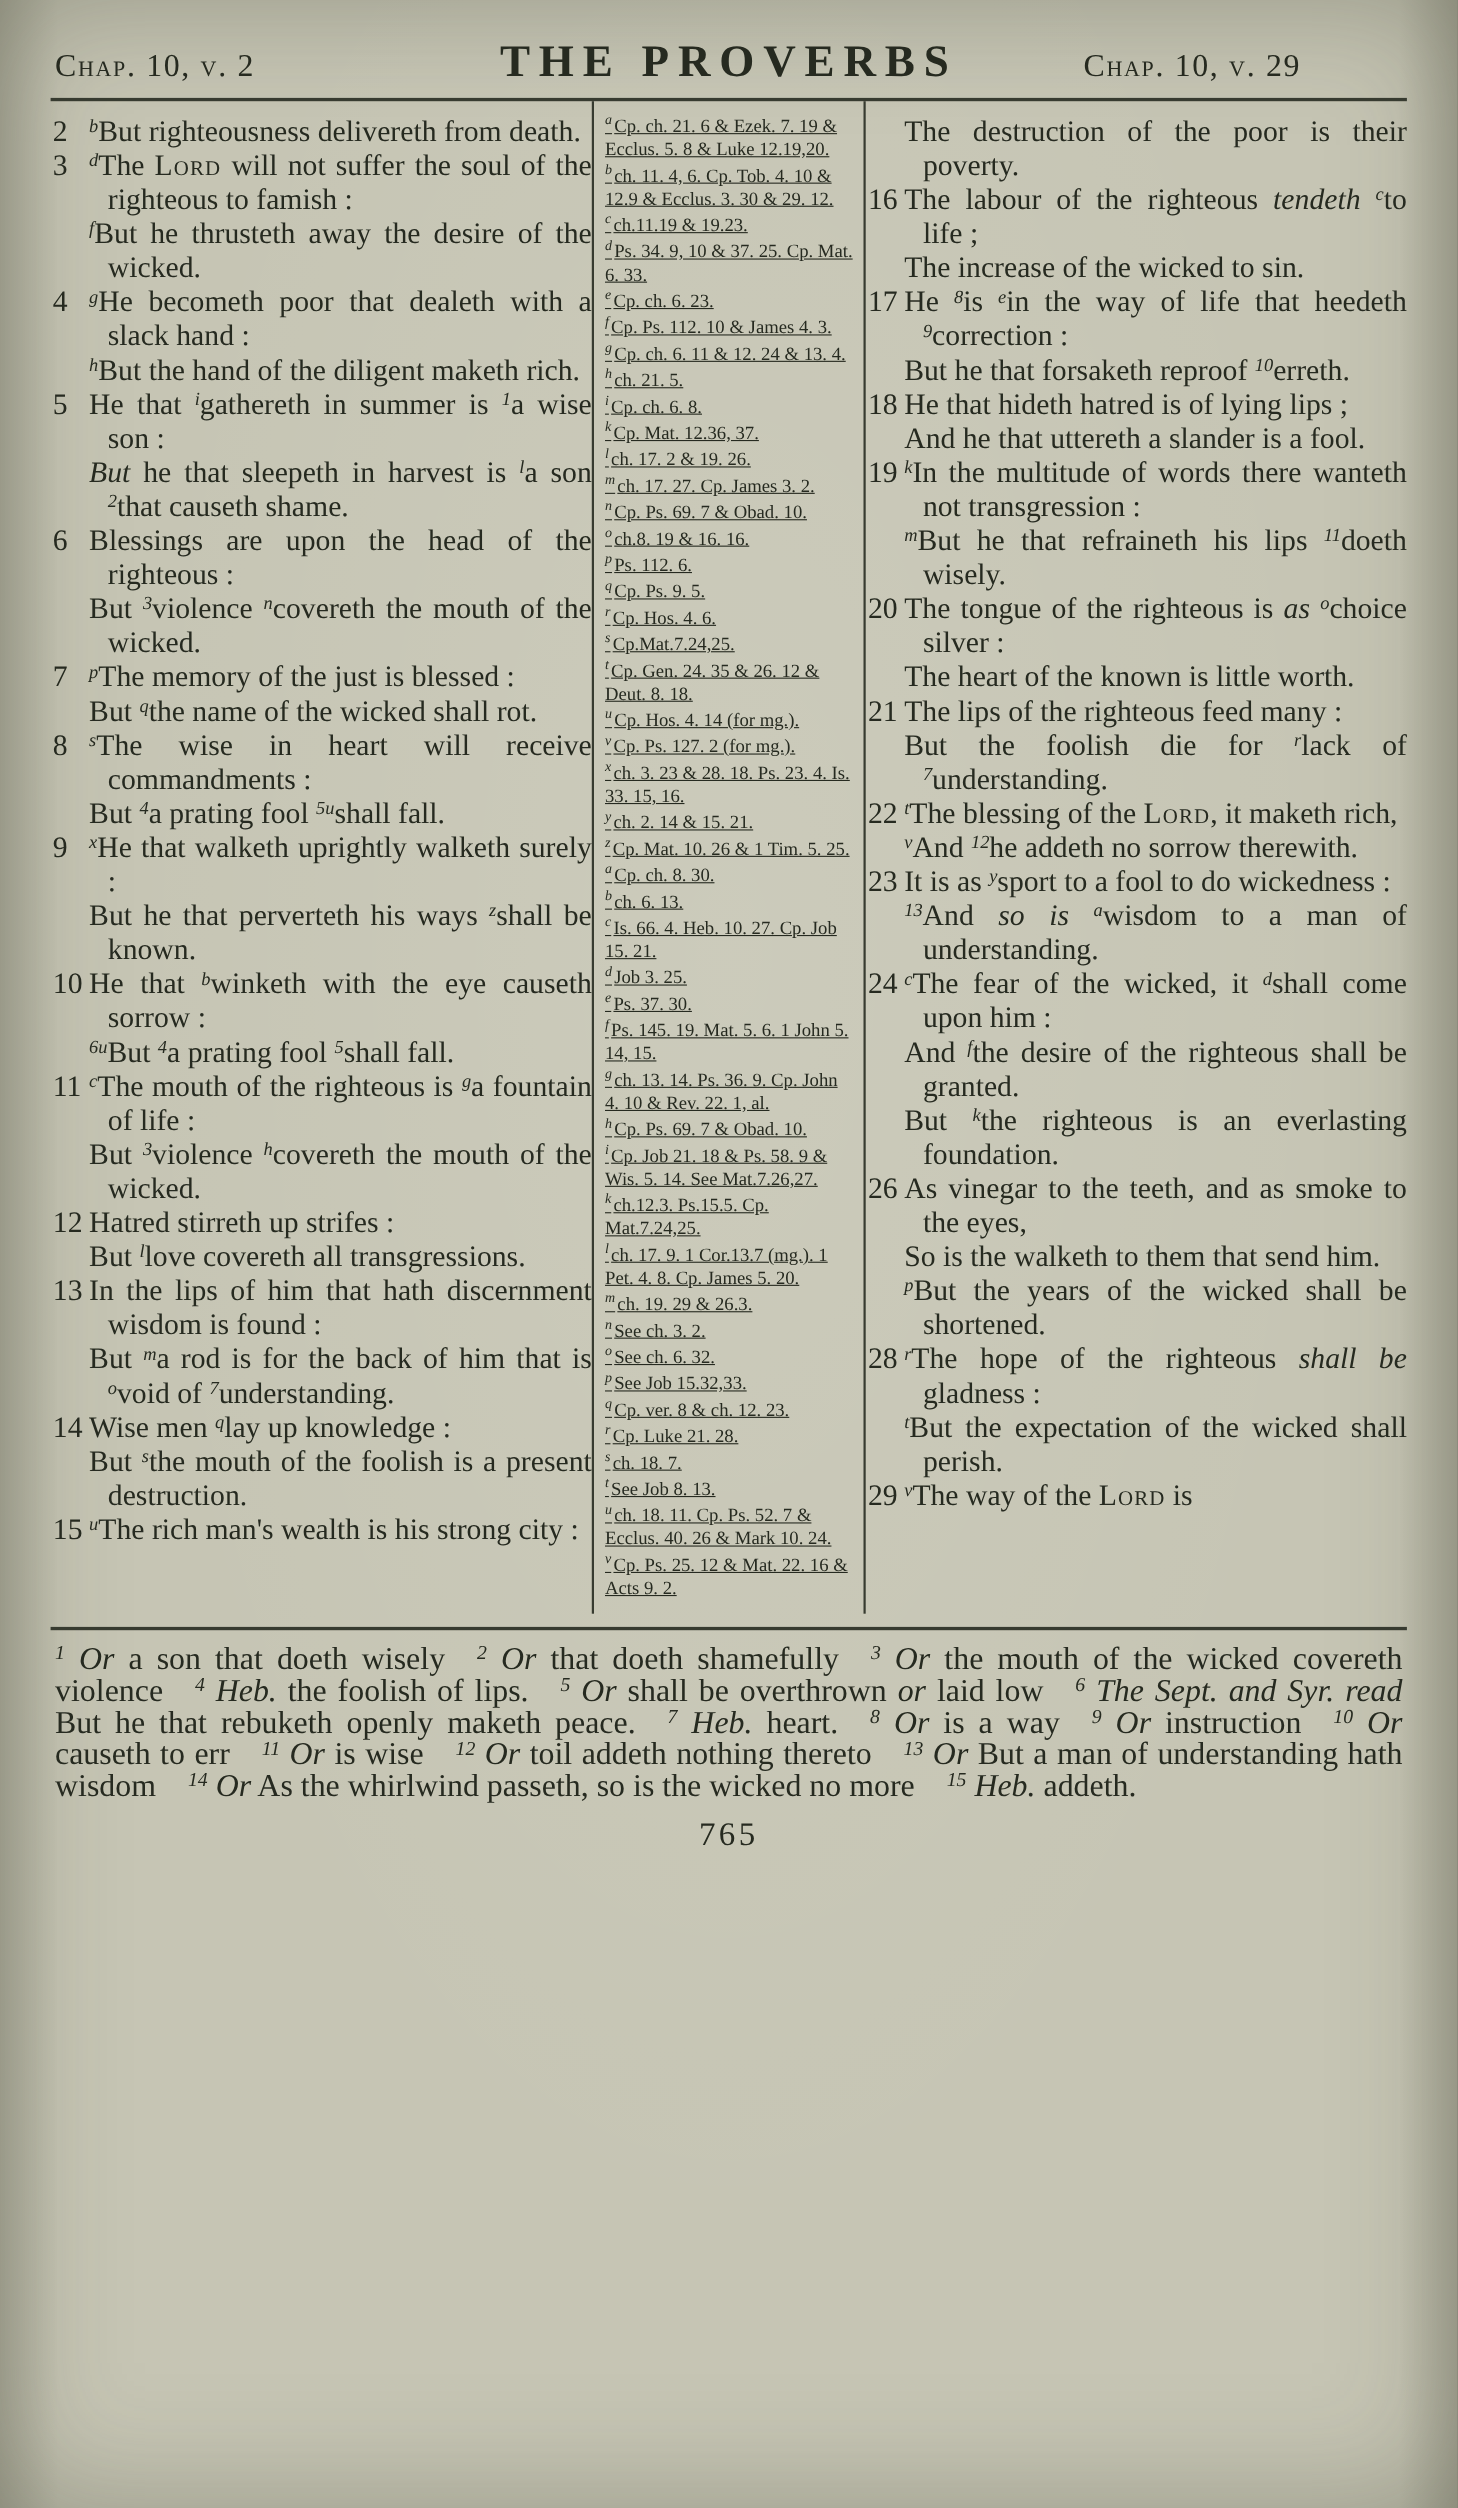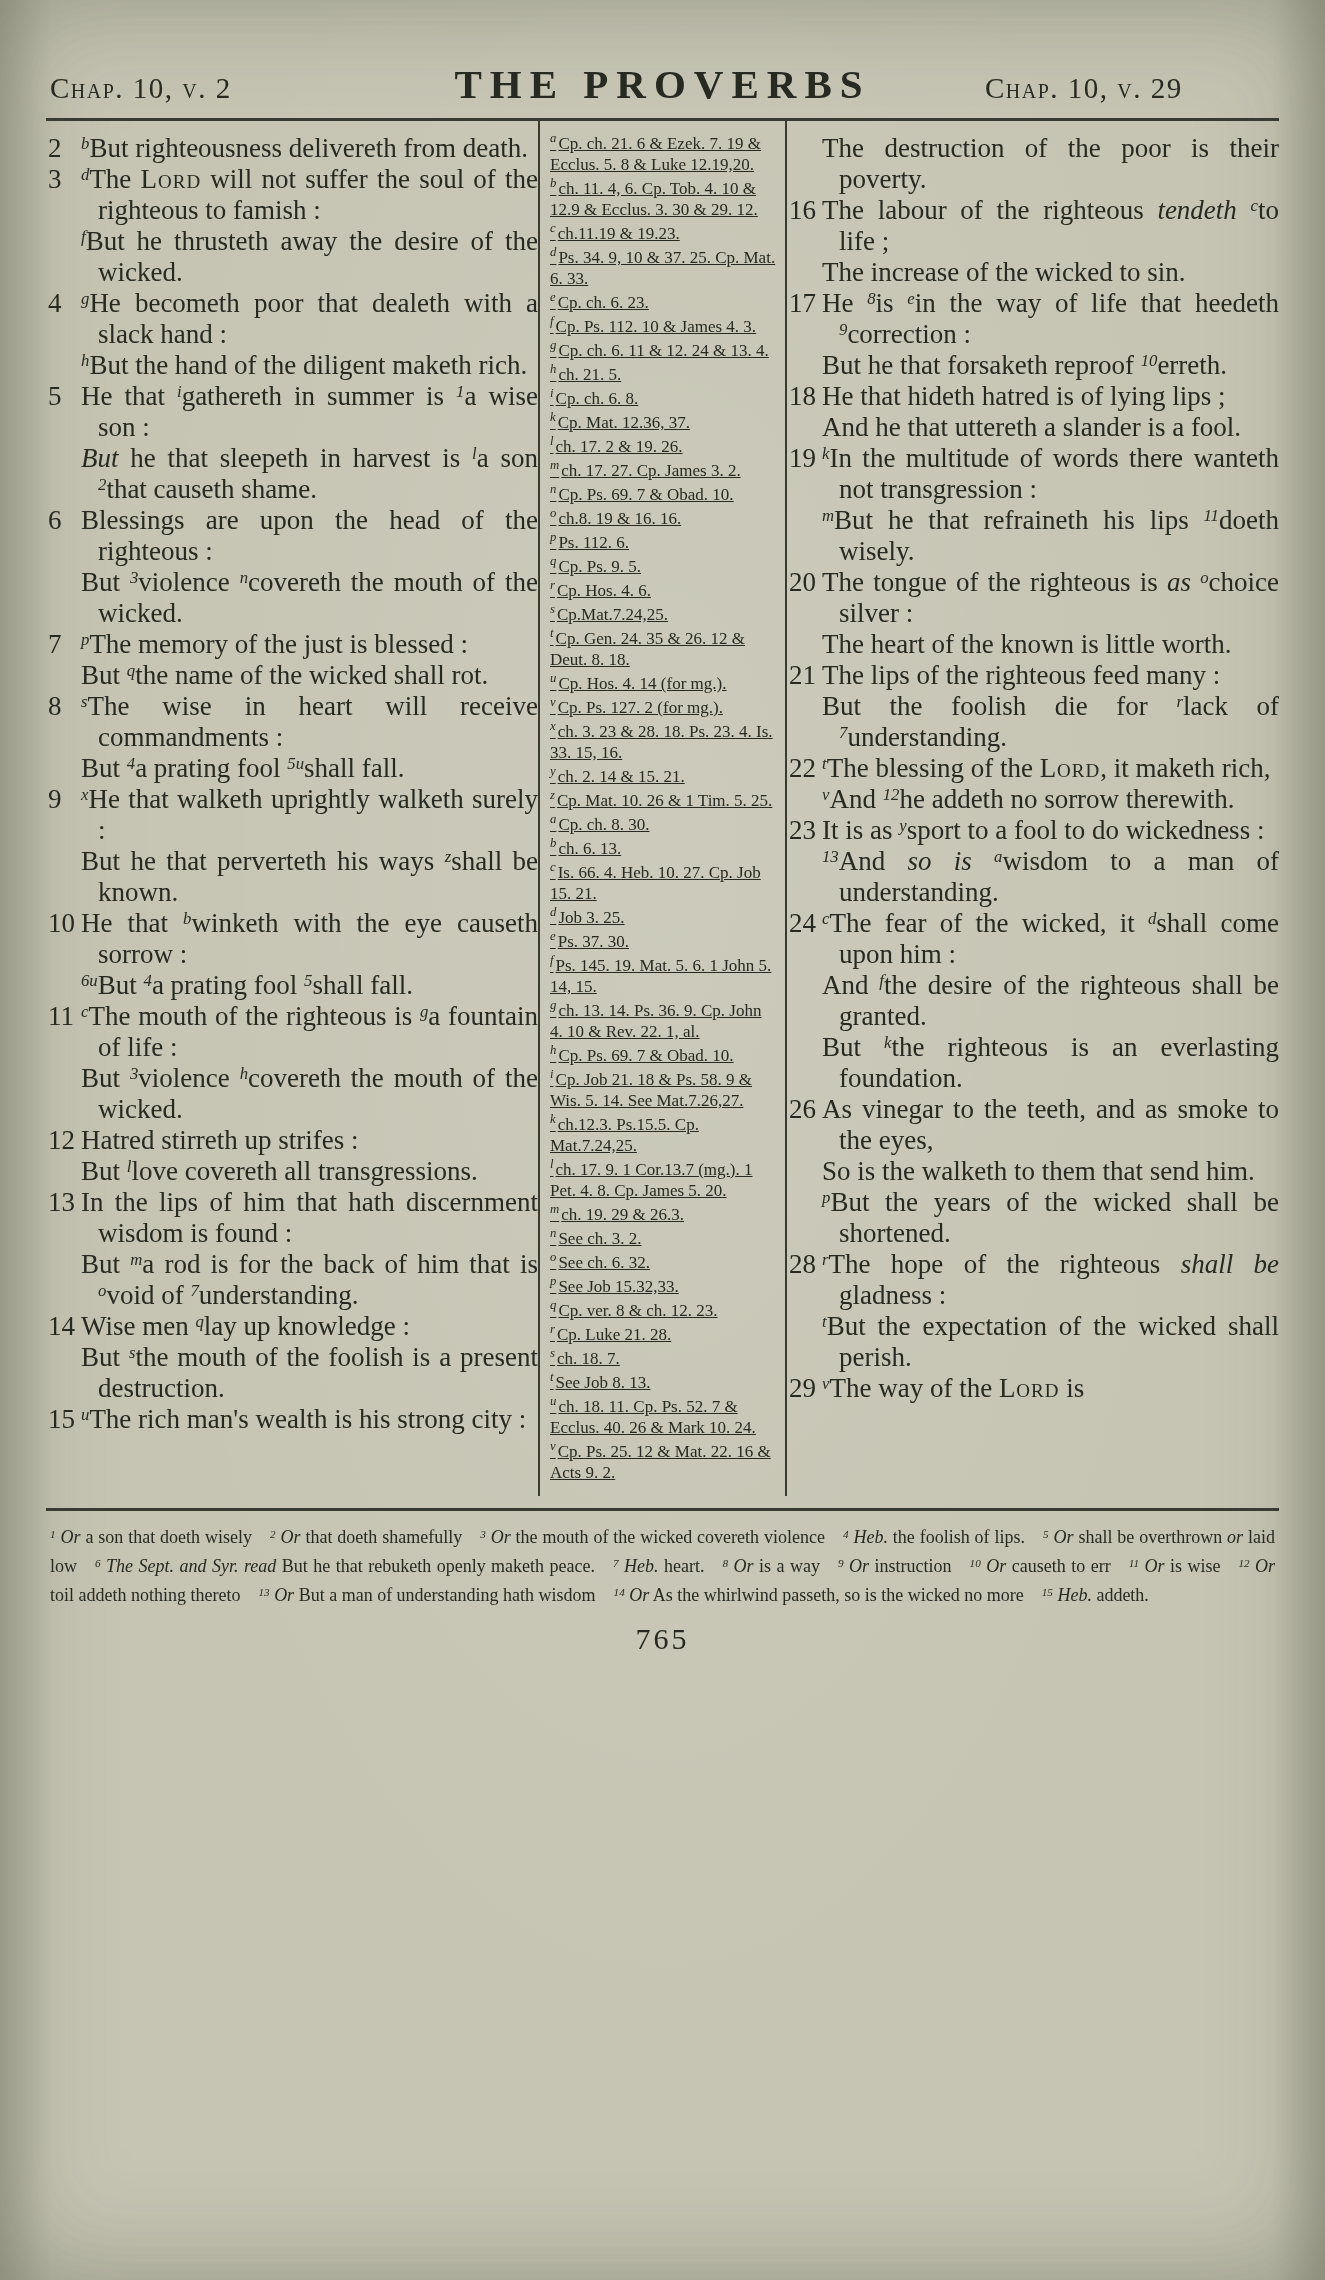--- a/index.html
+++ b/index.html
@@ -13,21 +13,21 @@
     margin: 0 auto;
     position: relative;
     overflow: hidden;
     background:
       radial-gradient(ellipse at 50% 38%, rgba(255,255,250,0.10), rgba(0,0,0,0) 60%),
       linear-gradient(90deg, rgba(70,70,55,0.18) 0%, rgba(0,0,0,0) 4%, rgba(0,0,0,0) 96%, rgba(70,70,55,0.20) 100%),
       var(--paper);
     box-shadow: inset 0 0 110px rgba(55,58,40,0.35);
     font-family: "Liberation Serif", "DejaVu Serif", serif;
     color: var(--ink);
-    padding: 52px 46px 0;
+    padding: 23px 46px 0;
   }
   .header {
     display: flex;
     justify-content: space-between;
     align-items: baseline;
     padding: 8px 4px 10px;
   }
   .header-side {
     font-variant: small-caps;
     font-size: 29px;
@@ -84,21 +84,21 @@
   .sc { font-variant: small-caps; letter-spacing: 1px; }
   .ref { margin: 0 0 3px; }
   .ref .rletter {
     font-style: italic;
     font-size: 75%;
     vertical-align: super;
     line-height: 0;
     margin-right: 2px;
   }
   .footnotes {
-    font-size: 18px;
+    font-size: 29px;
     line-height: 29px;
     text-align: justify;
     padding: 12px 4px 0;
   }
   .footnotes i, .verse i { font-style: italic; }
   .page-number {
     text-align: center;
     font-size: 30px;
     letter-spacing: 3px;
     padding-top: 12px;

